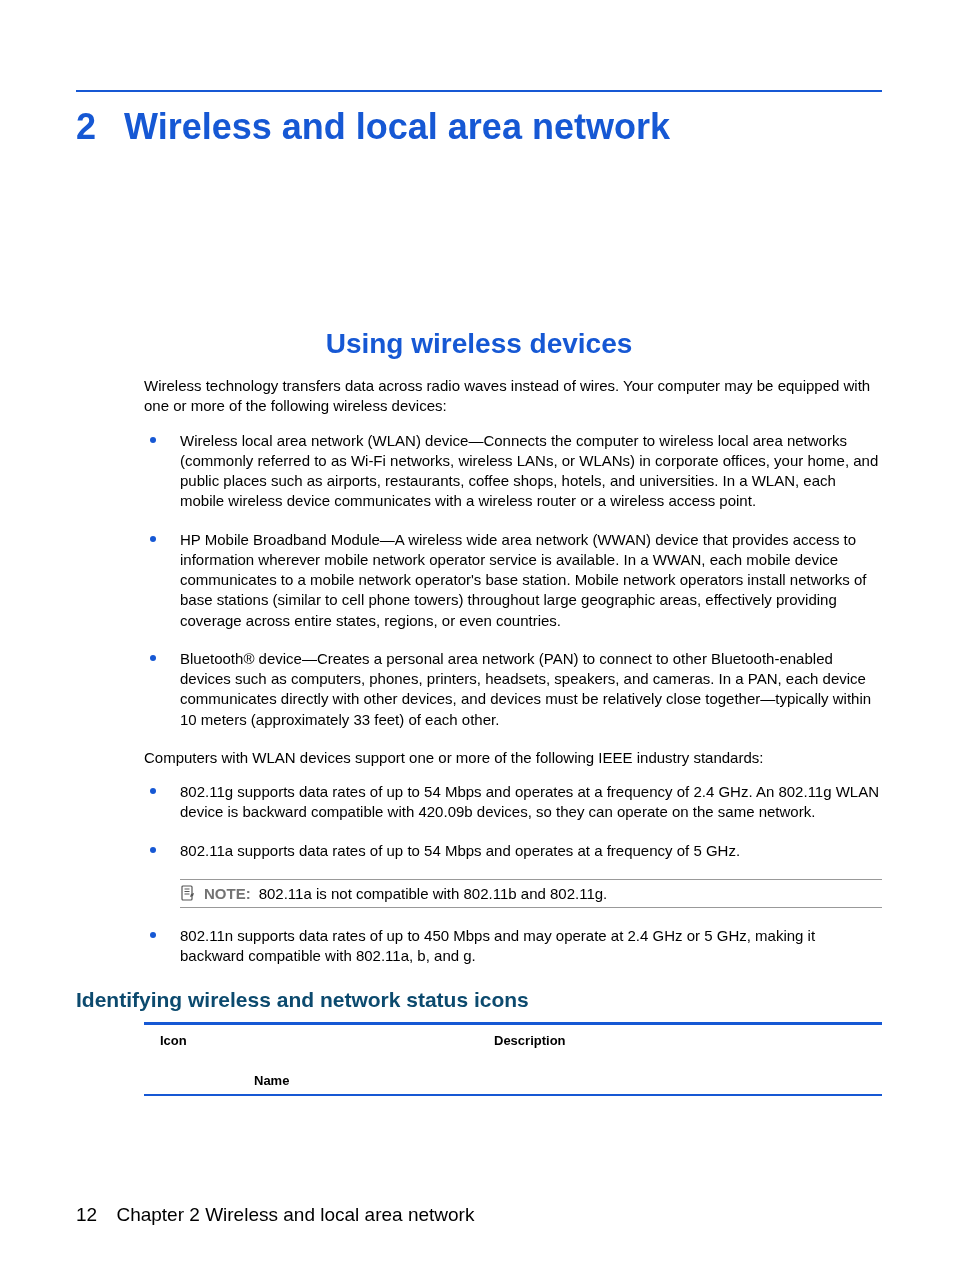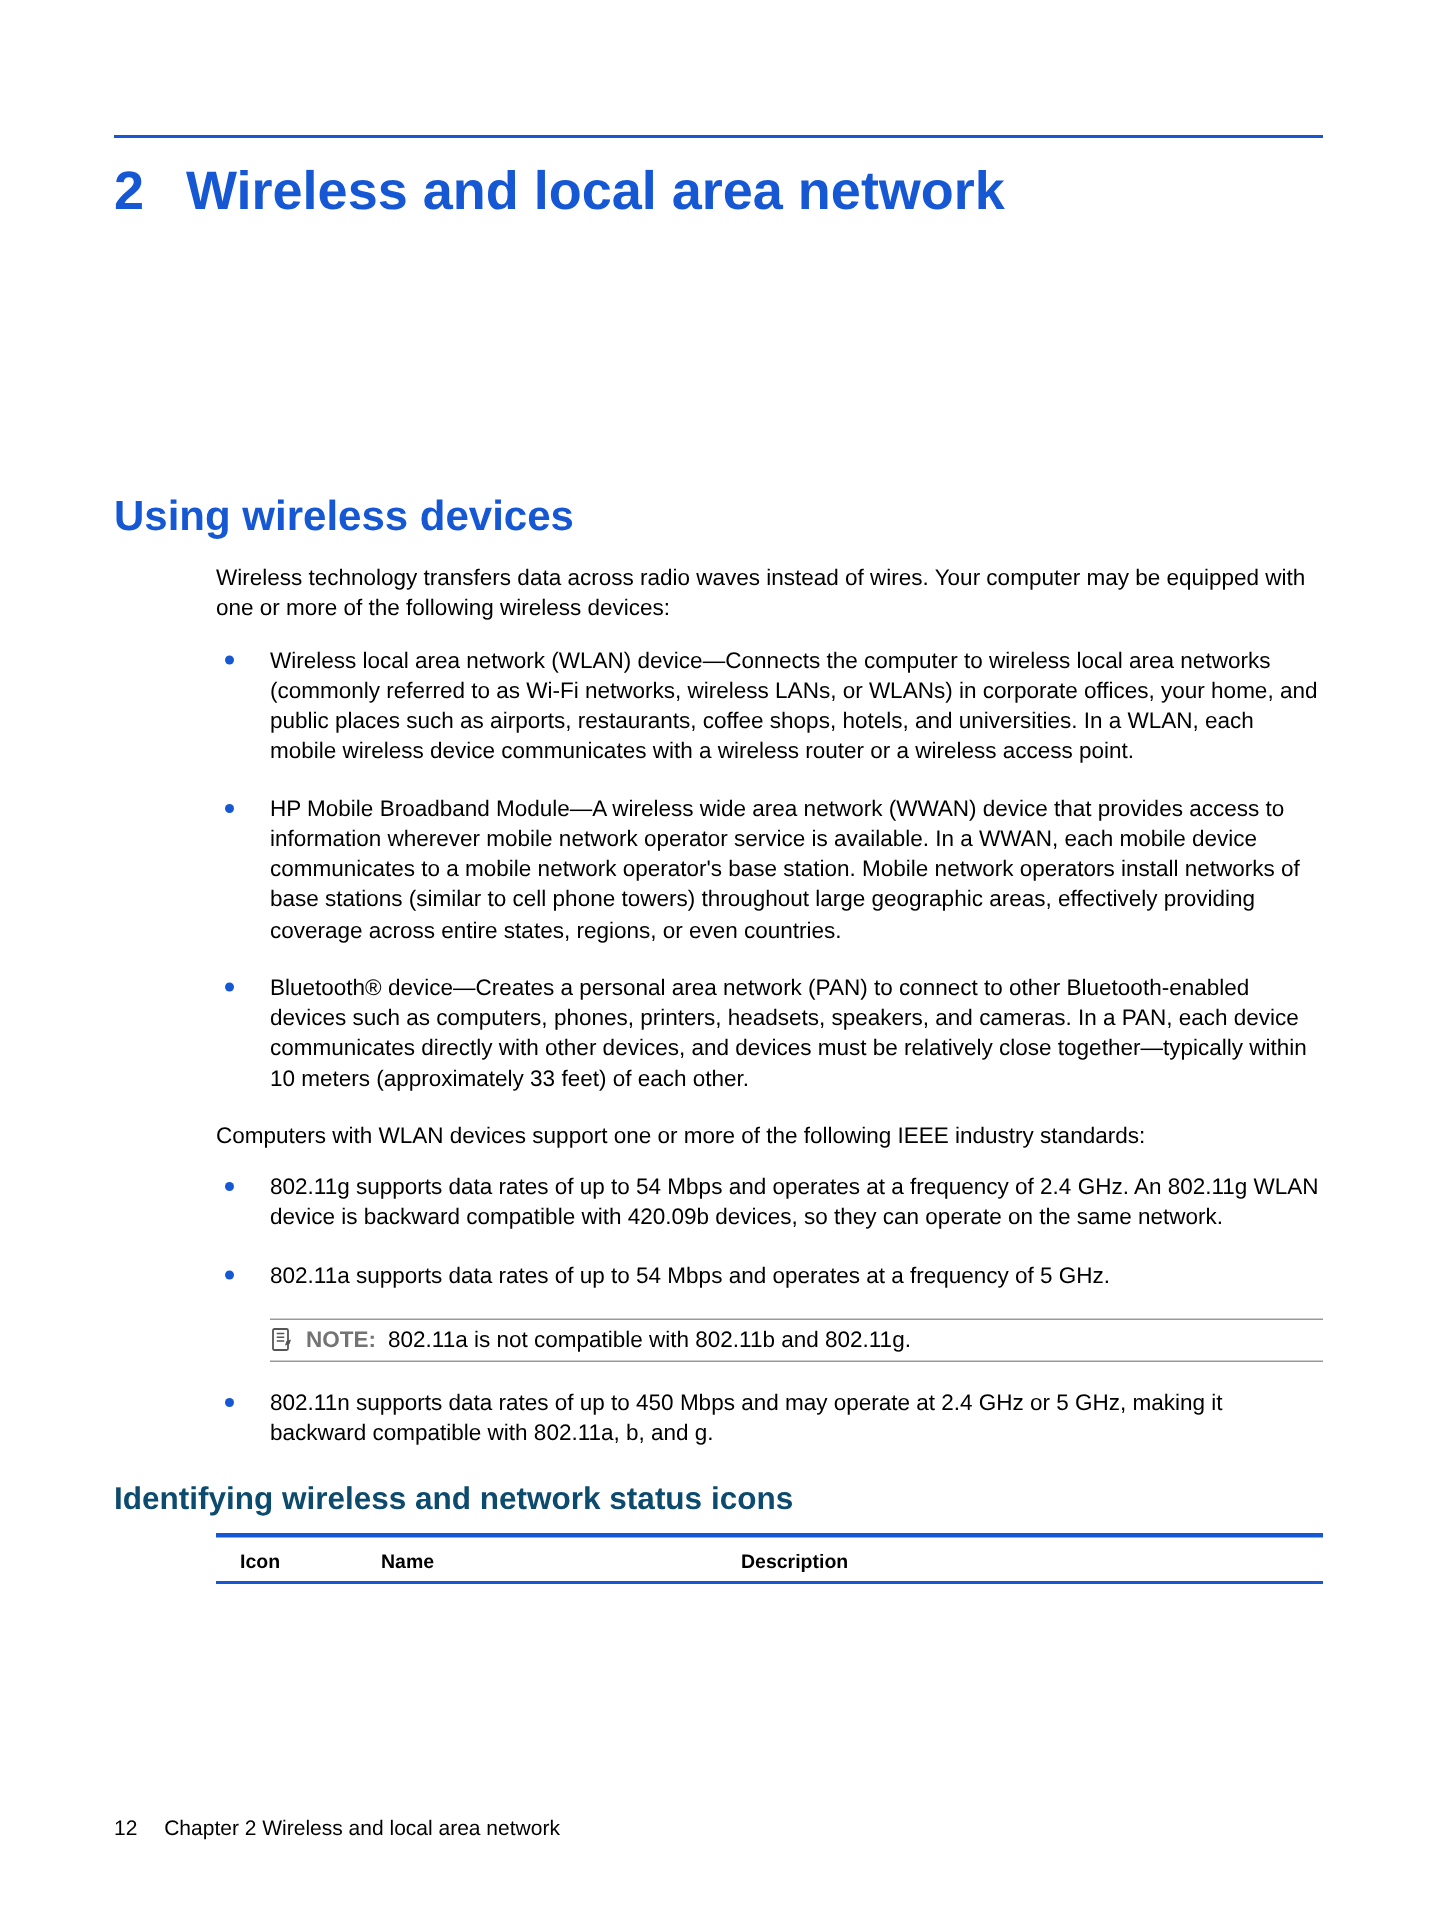--- a/index.html
+++ b/index.html
@@ -31,20 +31,21 @@
     .chapter-title {
       font-size: 36px;
       text-align: center;
     }
     .section-heading {
       color: #1658d4;
       font-size: 28px;
       font-weight: bold;
       margin-top: 180px;
       margin-bottom: 16px;
+      text-align: center;
     }
     .body-text {
       font-size: 15px;
       line-height: 1.35;
       margin-left: 68px;
       margin-bottom: 14px;
     }
     ul.bullets {
       list-style: none;
       margin-left: 68px;
@@ -100,27 +101,27 @@
       border-top: 3px solid #1658d4;
       border-bottom: 2px solid #1658d4;
     }
     .icon-table-header {
       display: flex;
       font-size: 13px;
       font-weight: bold;
       padding: 8px 0 6px 0;
     }
     .col-icon { width: 110px; padding-left: 16px; }
-    .col-name { width: 240px; }
+    .col-name { width: 240px; margin-top: 40px; }
     .col-desc { flex: 1; }
     .footer {
       position: absolute;
       bottom: 44px;
       left: 76px;
-      font-size: 14px;
+      font-size: 19px;
     }
     .footer-page { margin-right: 14px; }
   </style>
 </head>
 <body>
 
 <div class="page">
 
   <div class="chapter-rule"></div>
   <div class="chapter-heading">

